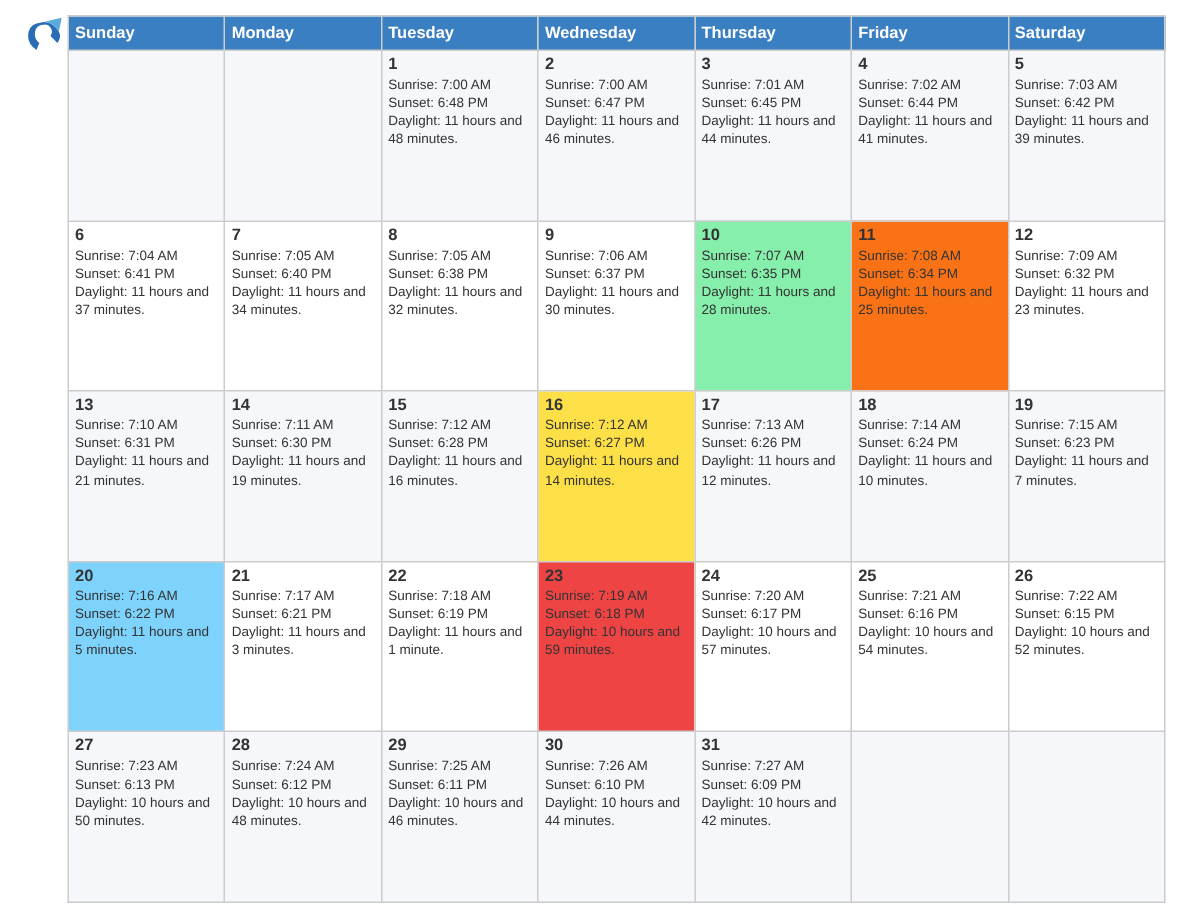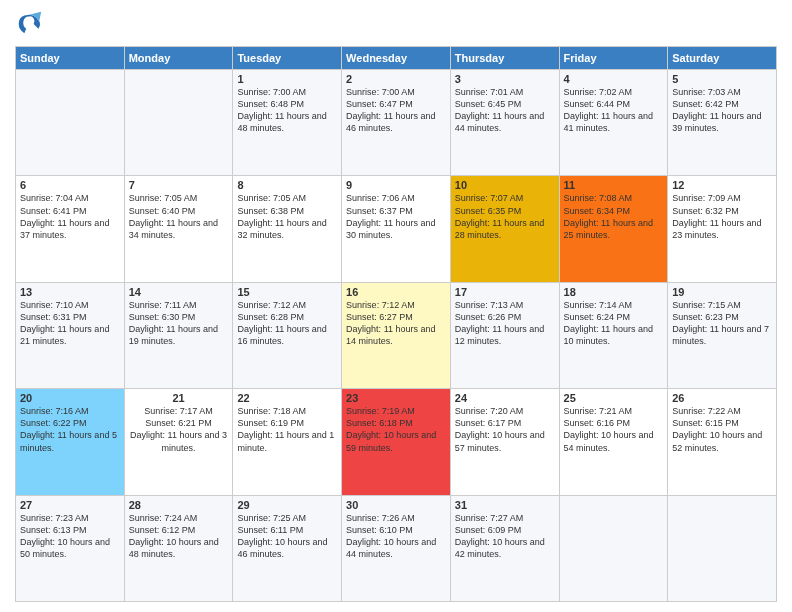--- a/index.html
+++ b/index.html
@@ -8,21 +8,21 @@
       background: #fff;
       width: 792px;
       height: 612px;
       overflow: hidden;
     }
     .page {
       width: 792px;
       height: 612px;
       padding: 10px 15px;
       display: flex;
-      flex-direction: column;
+      flex-direction: row;
     }
     .header {
       display: flex;
       justify-content: space-between;
       align-items: flex-start;
       margin-bottom: 8px;
     }
     .logo {
       display: flex;
       align-items: center;
@@ -190,21 +190,21 @@
             <div class="cell-text">Sunrise: 7:05 AM
 Sunset: 6:38 PM
 Daylight: 11 hours and 32 minutes.</div>
           </td>
           <td style="background: rgb(255, 255, 255);">
             <span class="day-number">9</span>
             <div class="cell-text">Sunrise: 7:06 AM
 Sunset: 6:37 PM
 Daylight: 11 hours and 30 minutes.</div>
           </td>
-          <td style="background: #eab308;">
+          <td style="background: #86efac;">
             <span class="day-number">10</span>
             <div class="cell-text">Sunrise: 7:07 AM
 Sunset: 6:35 PM
 Daylight: 11 hours and 28 minutes.</div>
           </td>
           <td style="background: #f97316;">
             <span class="day-number">11</span>
             <div class="cell-text">Sunrise: 7:08 AM
 Sunset: 6:34 PM
 Daylight: 11 hours and 25 minutes.</div>
@@ -228,21 +228,21 @@
             <div class="cell-text">Sunrise: 7:11 AM
 Sunset: 6:30 PM
 Daylight: 11 hours and 19 minutes.</div>
           </td>
           <td style="background: rgb(245, 247, 250); margin-left: 26px;">
             <span class="day-number">15</span>
             <div class="cell-text">Sunrise: 7:12 AM
 Sunset: 6:28 PM
 Daylight: 11 hours and 16 minutes.</div>
           </td>
-          <td style="background: #fef9c3;">
+          <td style="background: #fde047;">
             <span class="day-number">16</span>
             <div class="cell-text">Sunrise: 7:12 AM
 Sunset: 6:27 PM
 Daylight: 11 hours and 14 minutes.</div>
           </td>
           <td style="background: rgb(245, 247, 250);">
             <span class="day-number">17</span>
             <div class="cell-text">Sunrise: 7:13 AM
 Sunset: 6:26 PM
 Daylight: 11 hours and 12 minutes.</div>
@@ -260,21 +260,21 @@
 Daylight: 11 hours and 7 minutes.</div>
           </td>
         </tr>
         <tr>
           <td style="background: #7dd3fc;">
             <span class="day-number">20</span>
             <div class="cell-text">Sunrise: 7:16 AM
 Sunset: 6:22 PM
 Daylight: 11 hours and 5 minutes.</div>
           </td>
-          <td style="background: rgb(255, 255, 255); text-align: center;">
+          <td style="background: rgb(255, 255, 255);">
             <span class="day-number">21</span>
             <div class="cell-text">Sunrise: 7:17 AM
 Sunset: 6:21 PM
 Daylight: 11 hours and 3 minutes.</div>
           </td>
           <td style="background: rgb(255, 255, 255);">
             <span class="day-number">22</span>
             <div class="cell-text">Sunrise: 7:18 AM
 Sunset: 6:19 PM
 Daylight: 11 hours and 1 minute.</div>

